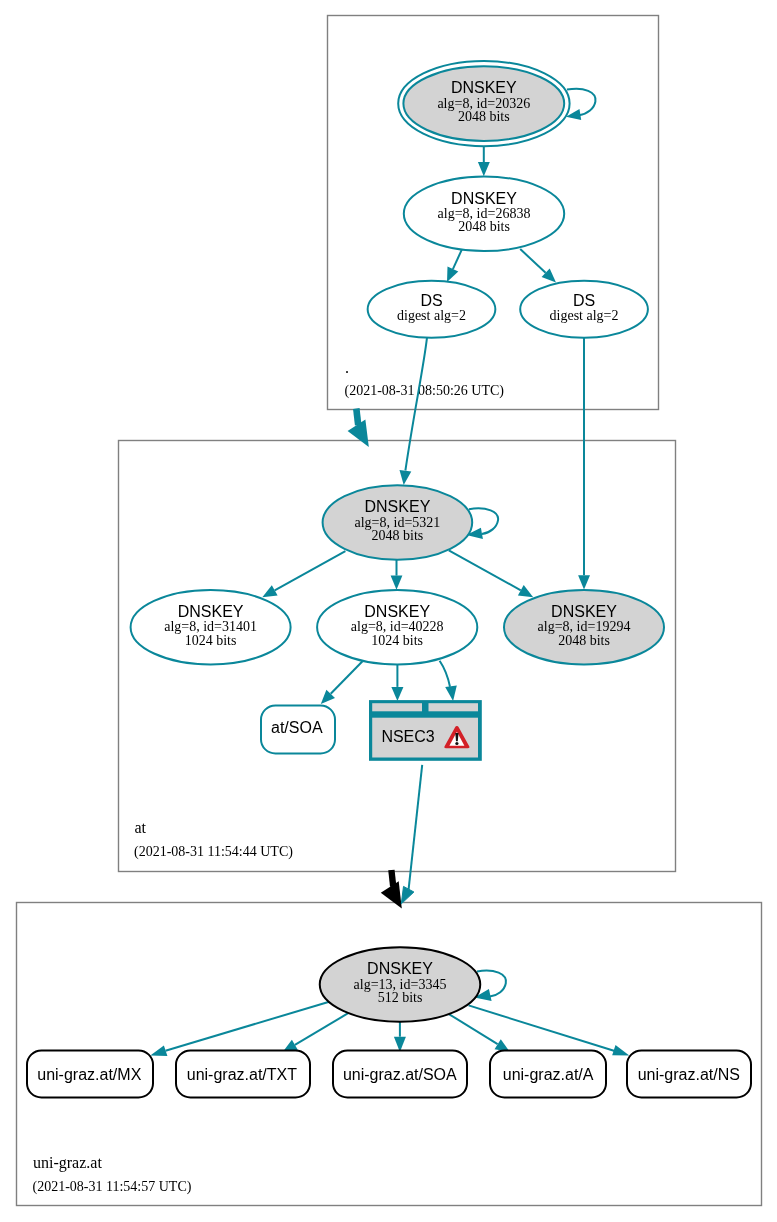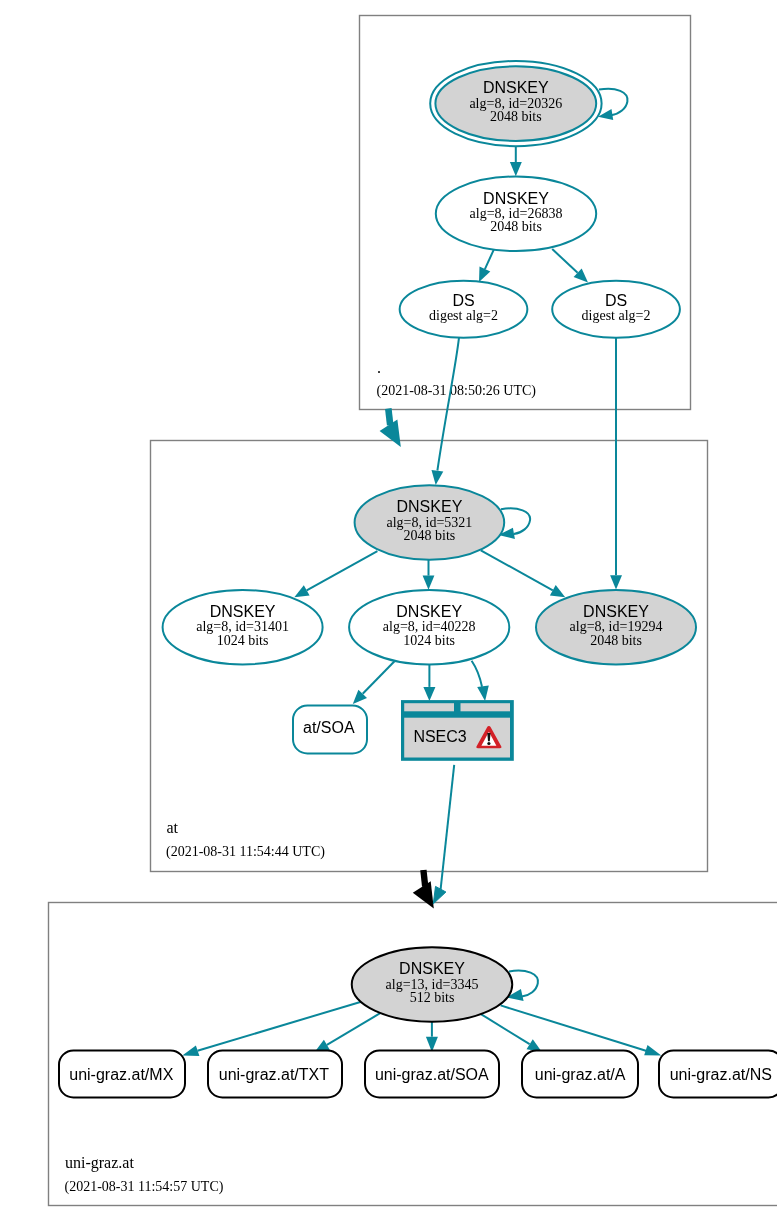--- a/index.html
+++ b/index.html
@@ -1,18 +1,18 @@
 <!DOCTYPE html>
 <html><head>
 <meta charset="utf-8">
 <title>DNSSEC Authentication Chain</title>
 <style>
   html,body{margin:0;padding:0;background:#ffffff;}
   body{width:777px;height:1222px;overflow:hidden;font-family:"Liberation Serif",serif;}
-  #diagram{position:relative;width:722px;height:1222px;margin-left:32px;}
+  #diagram{position:relative;width:722px;height:1222px;}
   svg{display:block;}
   .ttl{font-family:"Liberation Sans",sans-serif;font-size:16px;fill:#000;}
   .sub{font-family:"Liberation Serif",serif;font-size:14px;fill:#000;}
   .zname{font-family:"Liberation Serif",serif;font-size:16px;fill:#000;}
   .zdate{font-family:"Liberation Serif",serif;font-size:14px;fill:#000;}
   .boxed{font-family:"Liberation Sans",sans-serif;font-size:16px;fill:#000;}
 </style>
 </head>
 <body>
 

